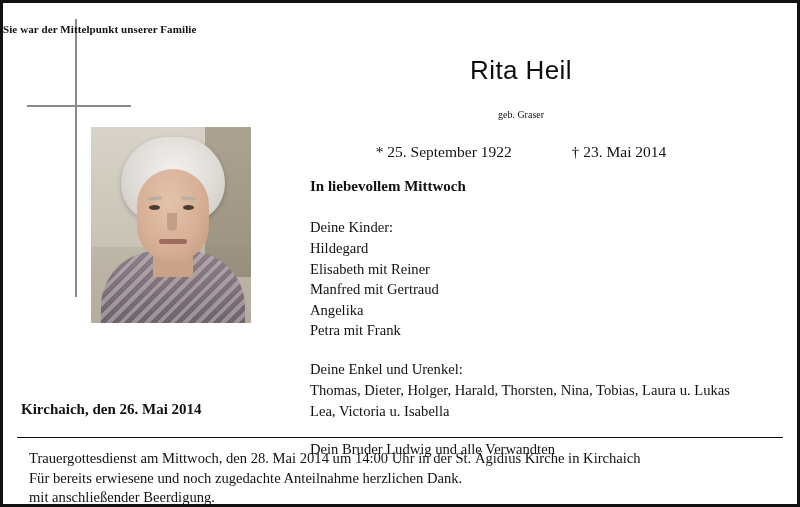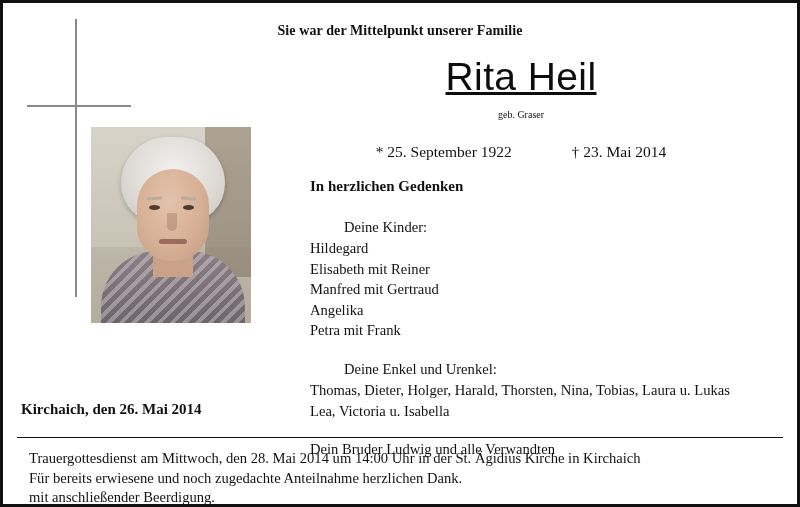--- a/index.html
+++ b/index.html
@@ -143,37 +143,35 @@
     left: 62px; top: 124px;
     width: 40px; height: 26px;
     background: #c9a288;
   }
 
   
   .head-line {
     position: absolute;
     left: 0; right: 0;
     top: 20px;
-    text-align: center;
     font-weight: bold;
-    font-size: 14px;
+    font-size: 11px;
     letter-spacing: .1px;
   }
   .name {
     position: absolute;
     left: 262px;
     right: 20px;
     top: 52px;
     text-align: center;
-    font-size: 39px;
+    font-size: 26px;
     font-family: "Liberation Sans", sans-serif;
     font-weight: normal;
     letter-spacing: .4px;
     color: #0d0d0d;
-    text-decoration: underline;
   }
   .maiden {
     position: absolute;
     left: 262px;
     right: 20px;
     top: 106px;
     text-align: center;
     font-size: 10px;
     font-family: Liberation Serif, serif;
   }
@@ -194,21 +192,21 @@
     top: 173px;
     right: 18px;
     font-size: 14.6px;
     line-height: 20.5px;
   }
   .memory {
     font-weight: bold;
     font-size: 15px;
     margin-bottom: 20px;
   }
-  .block-title { margin-bottom: 1px; margin-left: 34px; }
+  .block-title { margin-bottom: 1px; }
   .block { margin-bottom: 18px; }
   .block div { white-space: nowrap; }
   .brother { margin-top: 10px; }
 
   .place-date {
     position: absolute;
     left: 18px;
     top: 398px;
     font-size: 15px;
     font-weight: bold;
@@ -264,21 +262,21 @@
 
     <div class="name">Rita Heil</div>
     <div class="maiden">geb. Graser</div>
 
     <div class="dates">
       <span class="birth">* 25. September 1922</span>
       <span class="death">† 23. Mai 2014</span>
     </div>
 
     <div class="body-col">
-      <div class="memory">In herzlichen Gedenken</div>
+      <div class="memory">In liebevollem Mittwoch</div>
 
       <div class="block">
         <div class="block-title">Deine Kinder:</div>
         <div>Hildegard</div>
         <div>Elisabeth mit Reiner</div>
         <div>Manfred mit Gertraud</div>
         <div>Angelika</div>
         <div>Petra mit Frank</div>
       </div>
 

